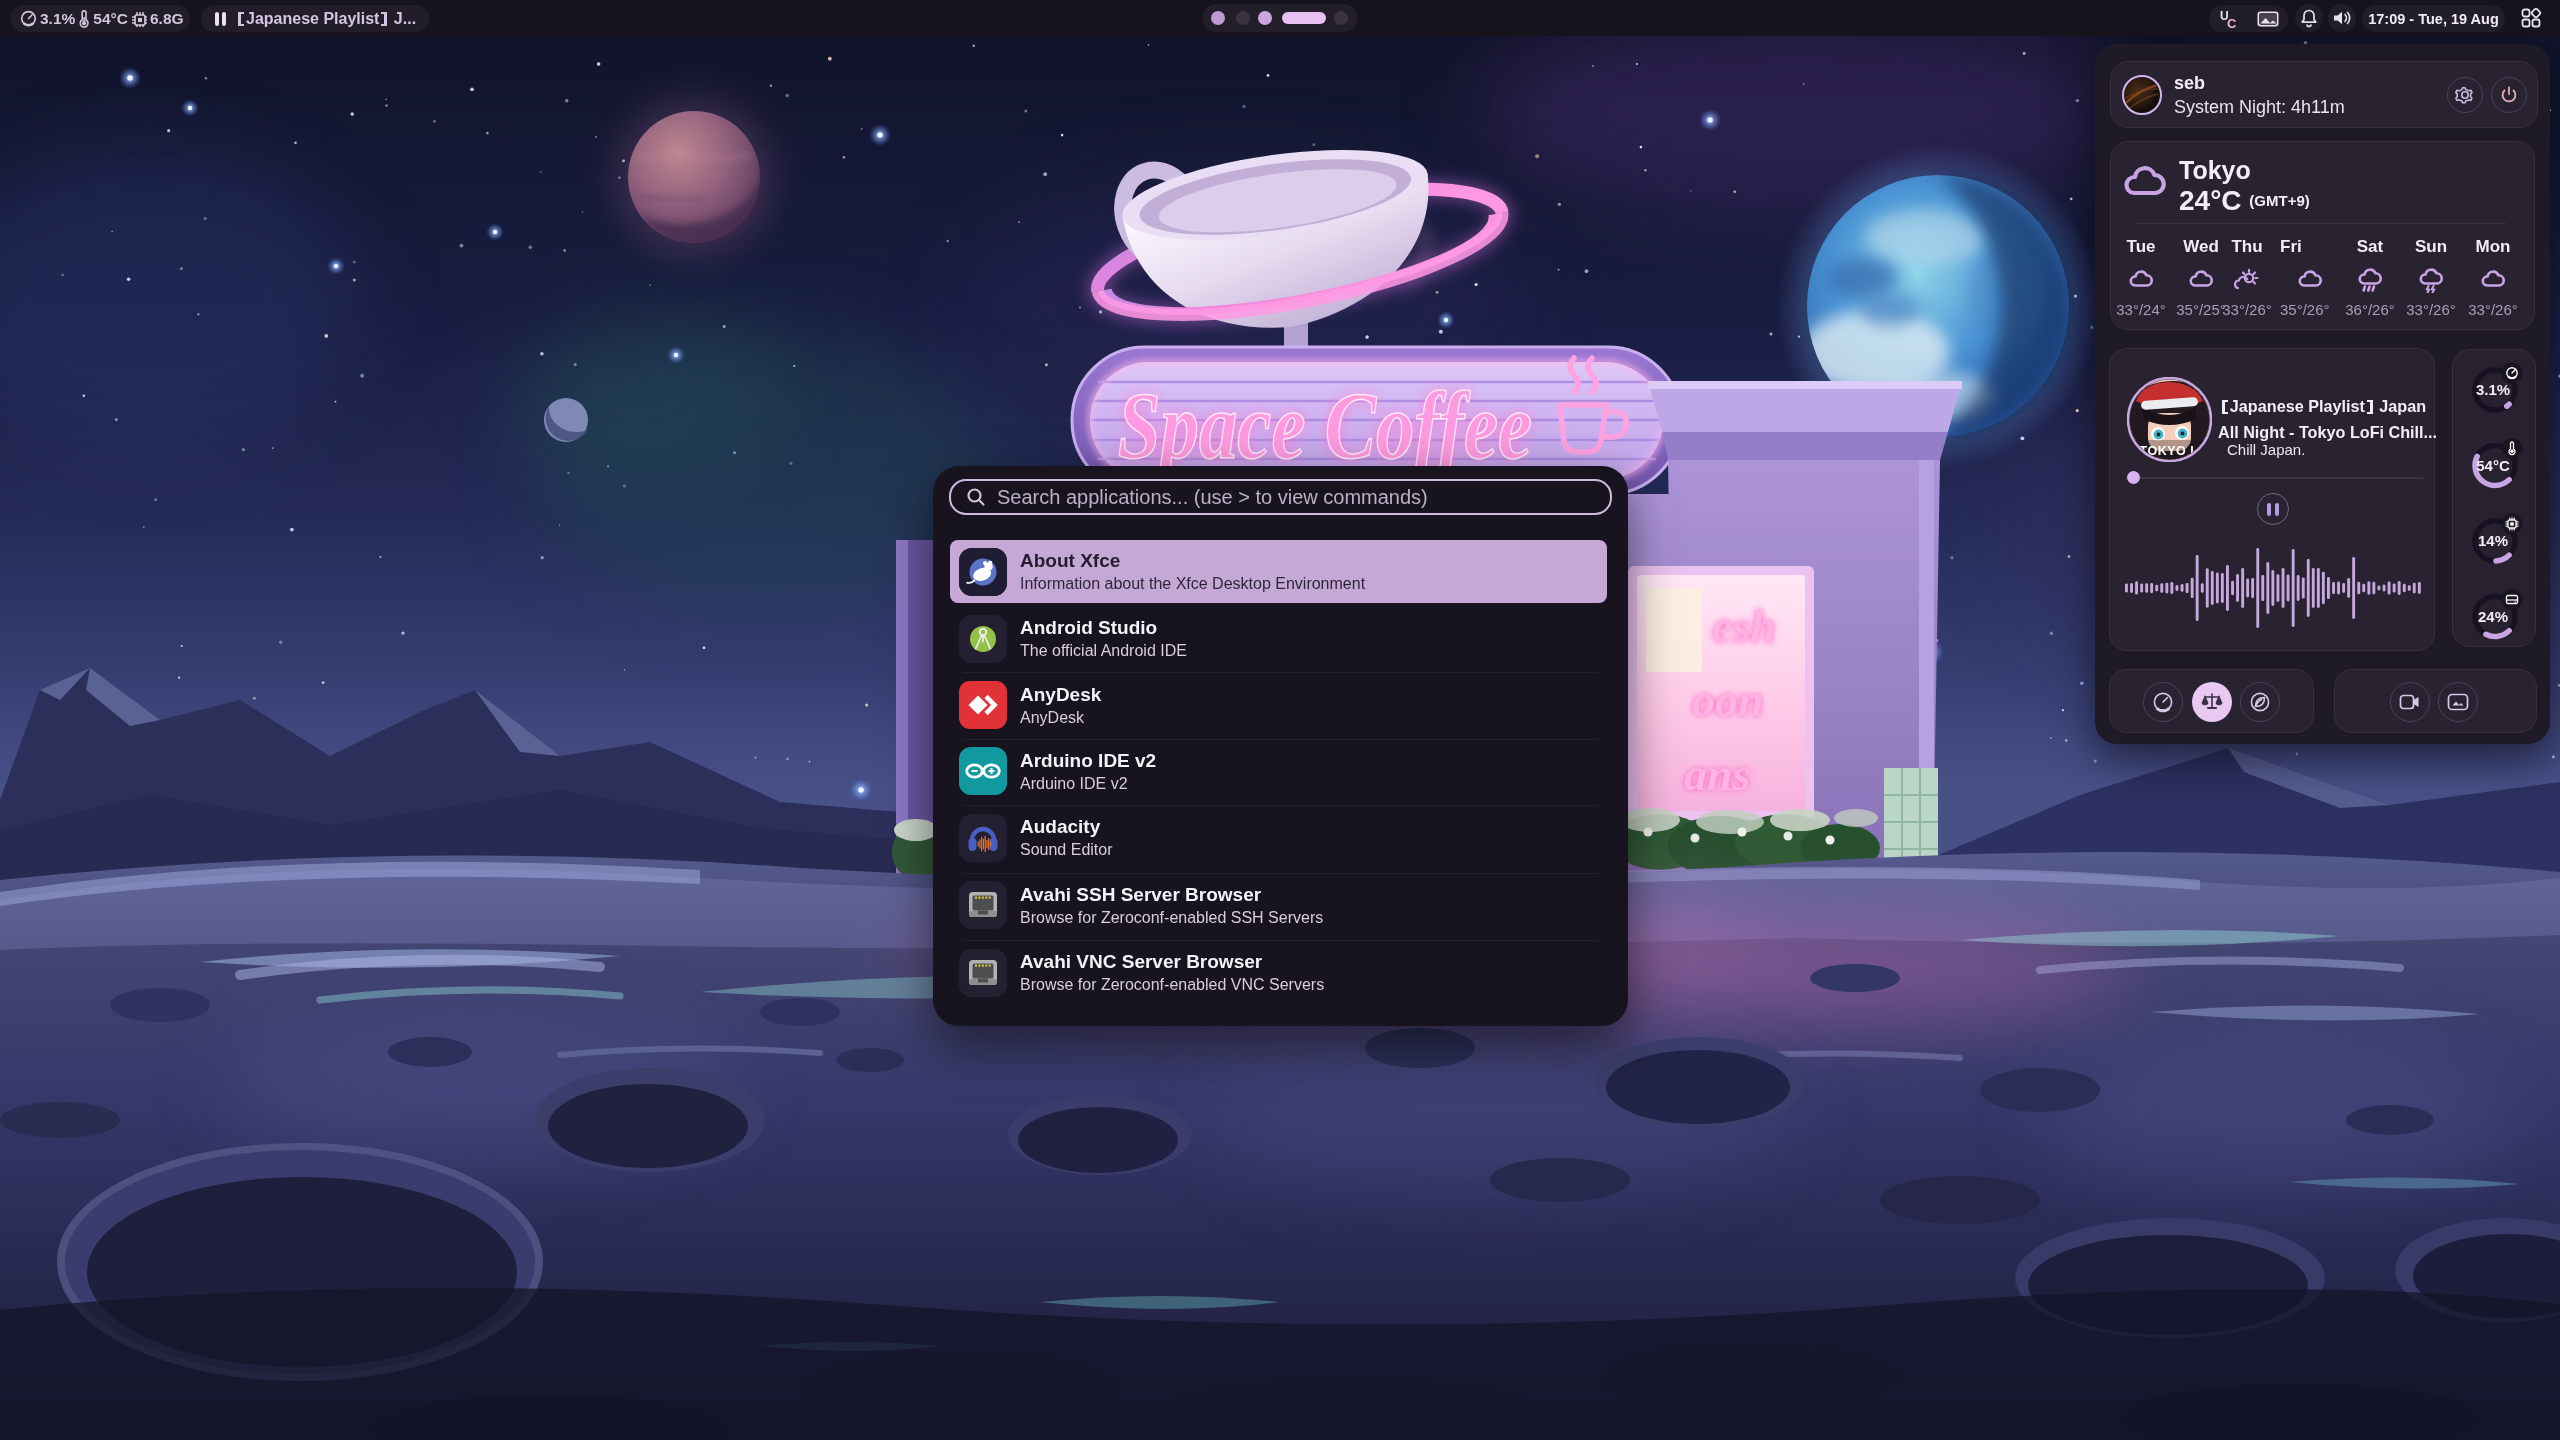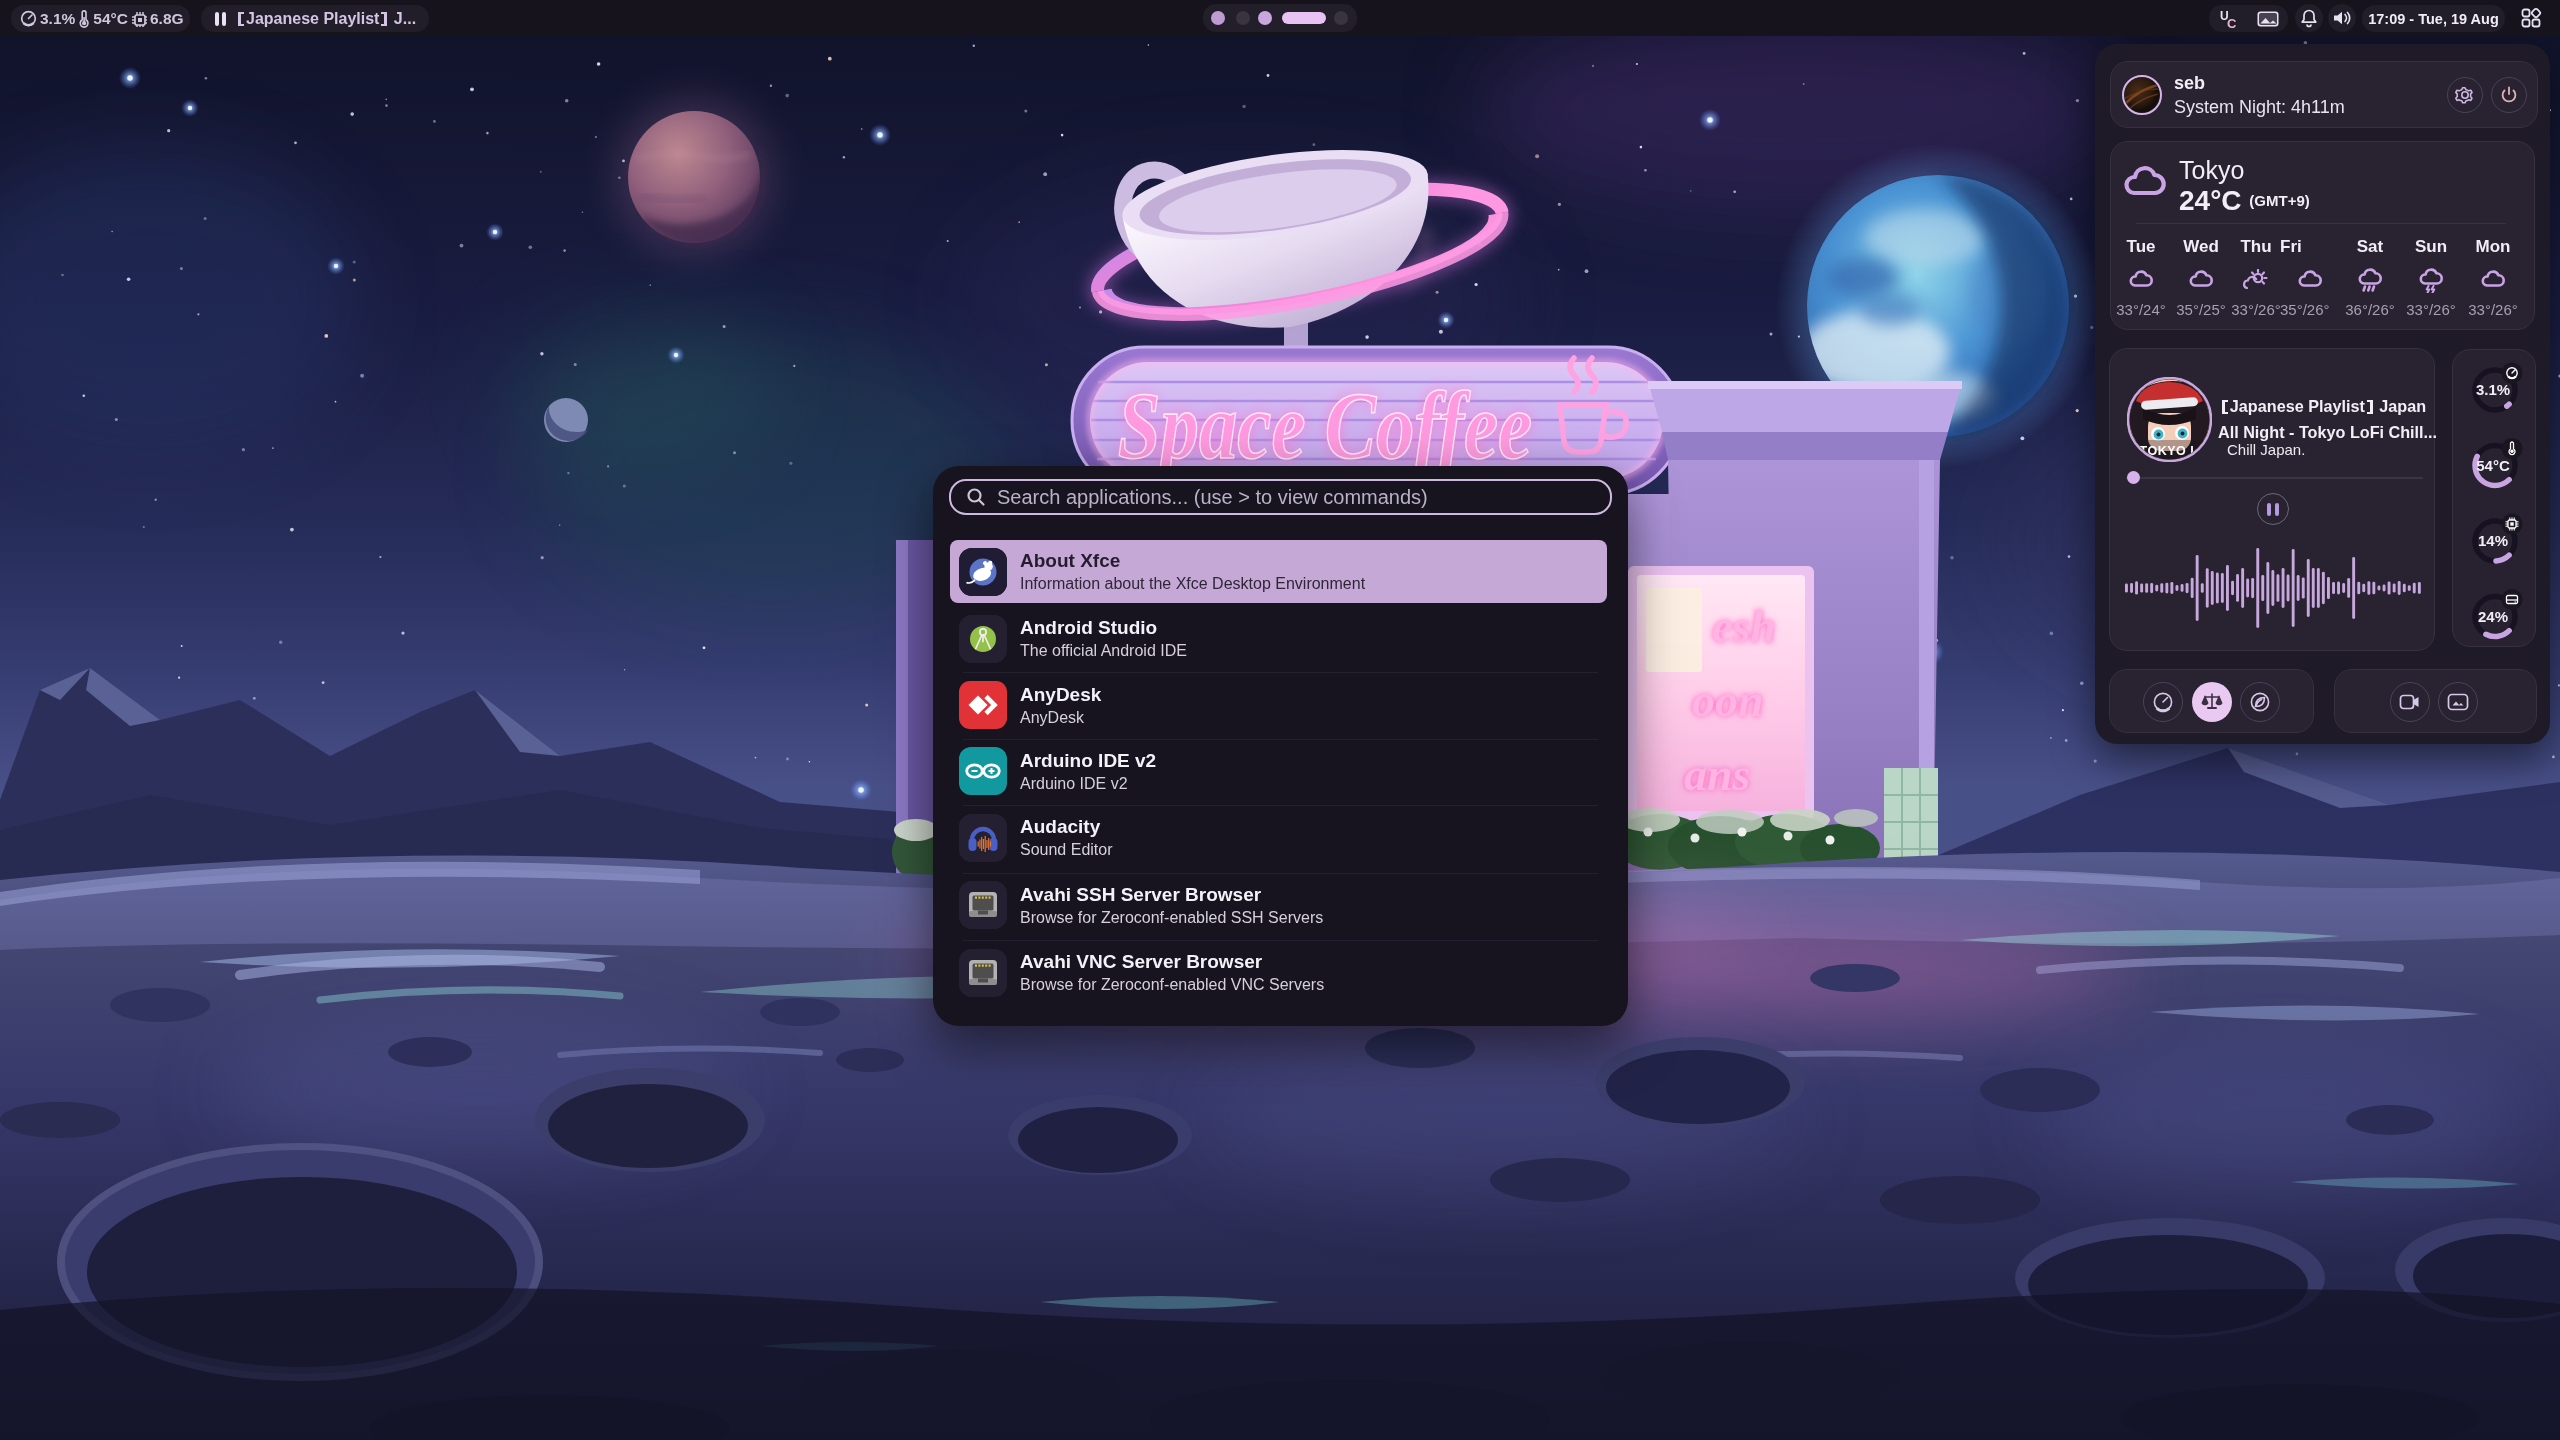--- a/index.html
+++ b/index.html
@@ -982,21 +982,21 @@
         </svg>
       </div>
  </div>
 
  <div class="card" style="left:15px;top:97px;width:425px;height:189px">
    <div class="abs" style="left:12px;top:22px"><svg width="46" height="38" viewBox="0 0 46 38" style="">
           <g stroke="#c9a4e4" stroke-width="4.2" fill="none" stroke-linejoin="round" stroke-linecap="round">
             <path d="M 11 29 a 8 8 0 0 1 1 -16 a 10 10 0 0 1 19.4 -2 a 7.5 7.5 0 0 1 0.6 18 Z"></path>
           </g>
         </svg></div>
-   <div class="abs" style="left:68px;top:14px;font-size:25px;font-weight:400;color:#f2eef6">Tokyo</div>
+   <div class="abs" style="left:68px;top:14px;font-size:25px;font-weight:700;color:#f2eef6">Tokyo</div>
    <div class="abs" style="left:68px;top:43px;font-size:28px;font-weight:700;color:#f2eef6">24°C <span style="font-size:15px;font-weight:700;vertical-align:4px">(GMT+9)</span></div>
    <div class="abs" style="left:25px;top:81px;width:370px;height:1px;background:#393344"></div>
    <div class="abs" style="left:0px;top:95px;width:60px;text-align:center">
  <div class="wlabel">Tue</div>
  <div style="height:34px;display:flex;align-items:center;justify-content:center;margin-top:6px">
           <svg width="26" height="22" viewBox="0 0 26 22" style="">
             <g stroke="#c9a4e4" stroke-width="2.6" fill="none" stroke-linejoin="round" stroke-linecap="round">
               <path d="M 7 16.5 a 4.5 4.5 0 0 1 0.6 -9 a 5.6 5.6 0 0 1 10.8 -1.2 a 4.2 4.2 0 0 1 0.4 10.2 Z"></path>
             </g>
           </svg>
@@ -1007,21 +1007,21 @@
  <div class="wlabel">Wed</div>
  <div style="height:34px;display:flex;align-items:center;justify-content:center;margin-top:6px">
           <svg width="26" height="22" viewBox="0 0 26 22" style="">
             <g stroke="#c9a4e4" stroke-width="2.6" fill="none" stroke-linejoin="round" stroke-linecap="round">
               <path d="M 7 16.5 a 4.5 4.5 0 0 1 0.6 -9 a 5.6 5.6 0 0 1 10.8 -1.2 a 4.2 4.2 0 0 1 0.4 10.2 Z"></path>
             </g>
           </svg>
         </div>
  <div class="wtemp" style="margin-top:4px">35°/25°</div>
 </div>
-      <div class="abs" style="left:115px;top:95px;width:60px;text-align:center">
+      <div class="abs" style="left:106px;top:95px;width:60px;text-align:center">
  <div class="wlabel">Thu</div>
  <div style="height:34px;display:flex;align-items:center;justify-content:center;margin-top:6px">
           <svg width="26" height="22" viewBox="0 0 26 22" style="">
             <g stroke="#c9a4e4" stroke-width="2.2" fill="none" stroke-linecap="round">
               <circle cx="15" cy="9" r="4.2"></circle>
               <line x1="15" y1="1" x2="15" y2="3"></line>
               <line x1="21" y1="3.5" x2="19.6" y2="5"></line>
               <line x1="23.5" y1="9" x2="21.3" y2="9"></line>
               <line x1="21" y1="14.5" x2="19.6" y2="13"></line>
               <line x1="9" y1="3.5" x2="10.4" y2="5"></line>

